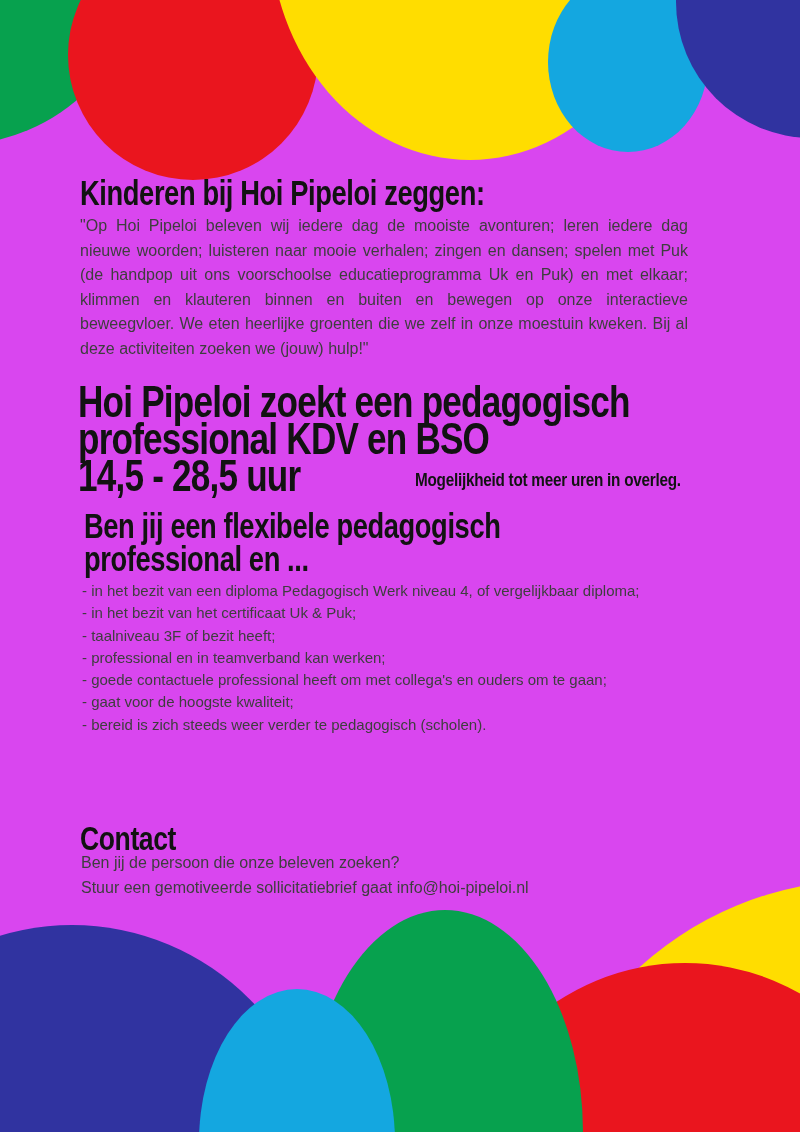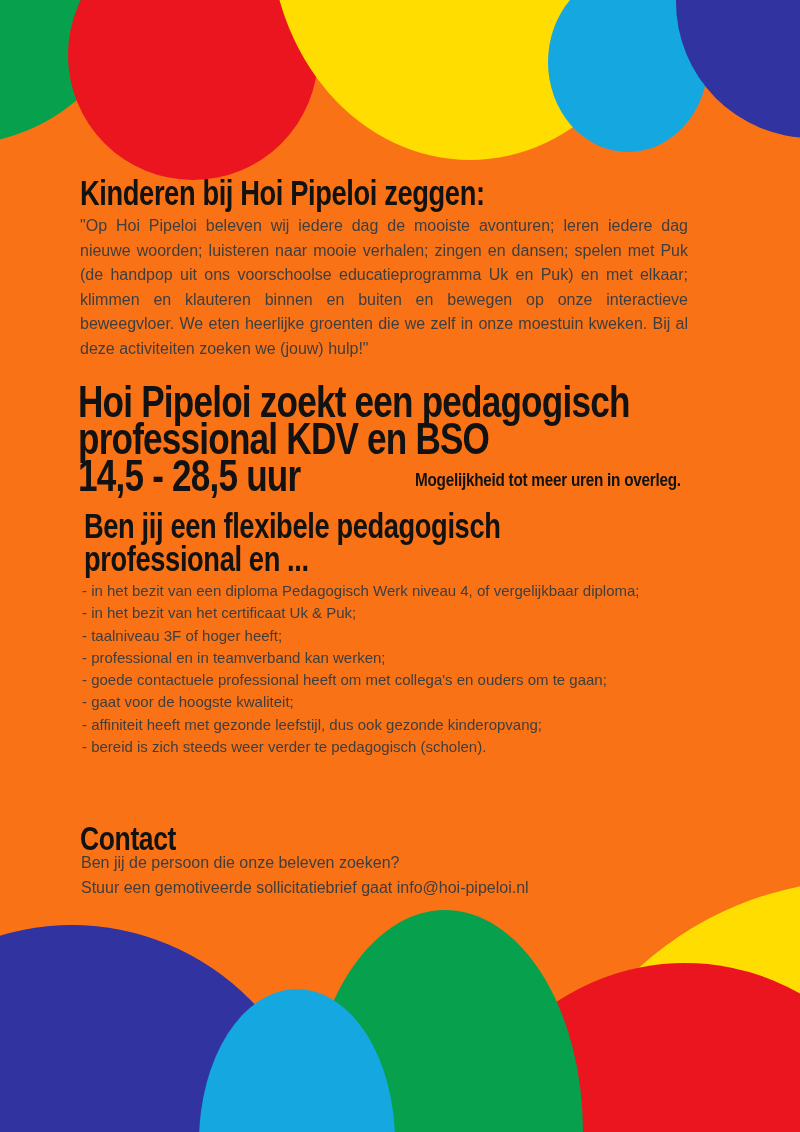--- a/index.html
+++ b/index.html
@@ -81,21 +81,21 @@
   }
   .contact-lines{
     left:81px; top:850px; width:620px;
     font-size:16px; line-height:25.4px;
     color:var(--body-color);
   }
 </style>
 </head>
 <body>
 
-<div class="page" style="background: #f97316;">
+<div class="page" style="background: #d946ef;">
 
   <div class="circle c-green-top" style="background: rgb(7, 161, 78);"></div>
   <div class="circle c-red-top" style="background: rgb(234, 21, 30);"></div>
   <div class="circle c-yellow-top" style="background: rgb(255, 221, 0);"></div>
   <div class="circle c-cyan-top" style="background: rgb(20, 167, 224);"></div>
   <div class="circle c-blue-top" style="background: rgb(48, 51, 160);"></div>
 
   <div class="circle c-yellow-bottom" style="background: rgb(255, 221, 0);"></div>
   <div class="circle c-red-bottom" style="background: rgb(234, 21, 30);"></div>
   <div class="circle c-green-bottom" style="background: rgb(7, 161, 78);"></div>
@@ -115,25 +115,24 @@
   <div class="abs note">Mogelijkheid tot meer uren in overleg.</div>
 
   <div class="abs h3">
     <div>Ben jij een flexibele pedagogisch</div>
     <div>professional en ...</div>
   </div>
 
   <div class="abs req-list">
     <div class="req-item">- in het bezit van een diploma Pedagogisch Werk niveau 4, of vergelijkbaar diploma;</div>
     <div class="req-item">- in het bezit van het certificaat Uk &amp; Puk;</div>
-    <div class="req-item">- taalniveau 3F of hoger heeft;</div>
+    <div class="req-item">- taalniveau 3F of bezit heeft;</div>
     <div class="req-item">- professional en in teamverband kan werken;</div>
     <div class="req-item">- goede contactuele professional heeft om met collega's en ouders om te gaan;</div>
     <div class="req-item">- gaat voor de hoogste kwaliteit;</div>
-    <div class="req-item">- affiniteit heeft met gezonde leefstijl, dus ook gezonde kinderopvang;</div>
     <div class="req-item">- bereid is zich steeds weer verder te pedagogisch (scholen).</div>
   </div>
 
   <div class="abs h4">Contact</div>
 
   <div class="abs contact-lines">
     <div>Ben jij de persoon die onze beleven zoeken?</div>
     <div>Stuur een gemotiveerde sollicitatiebrief gaat info@hoi-pipeloi.nl</div>
   </div>
 

